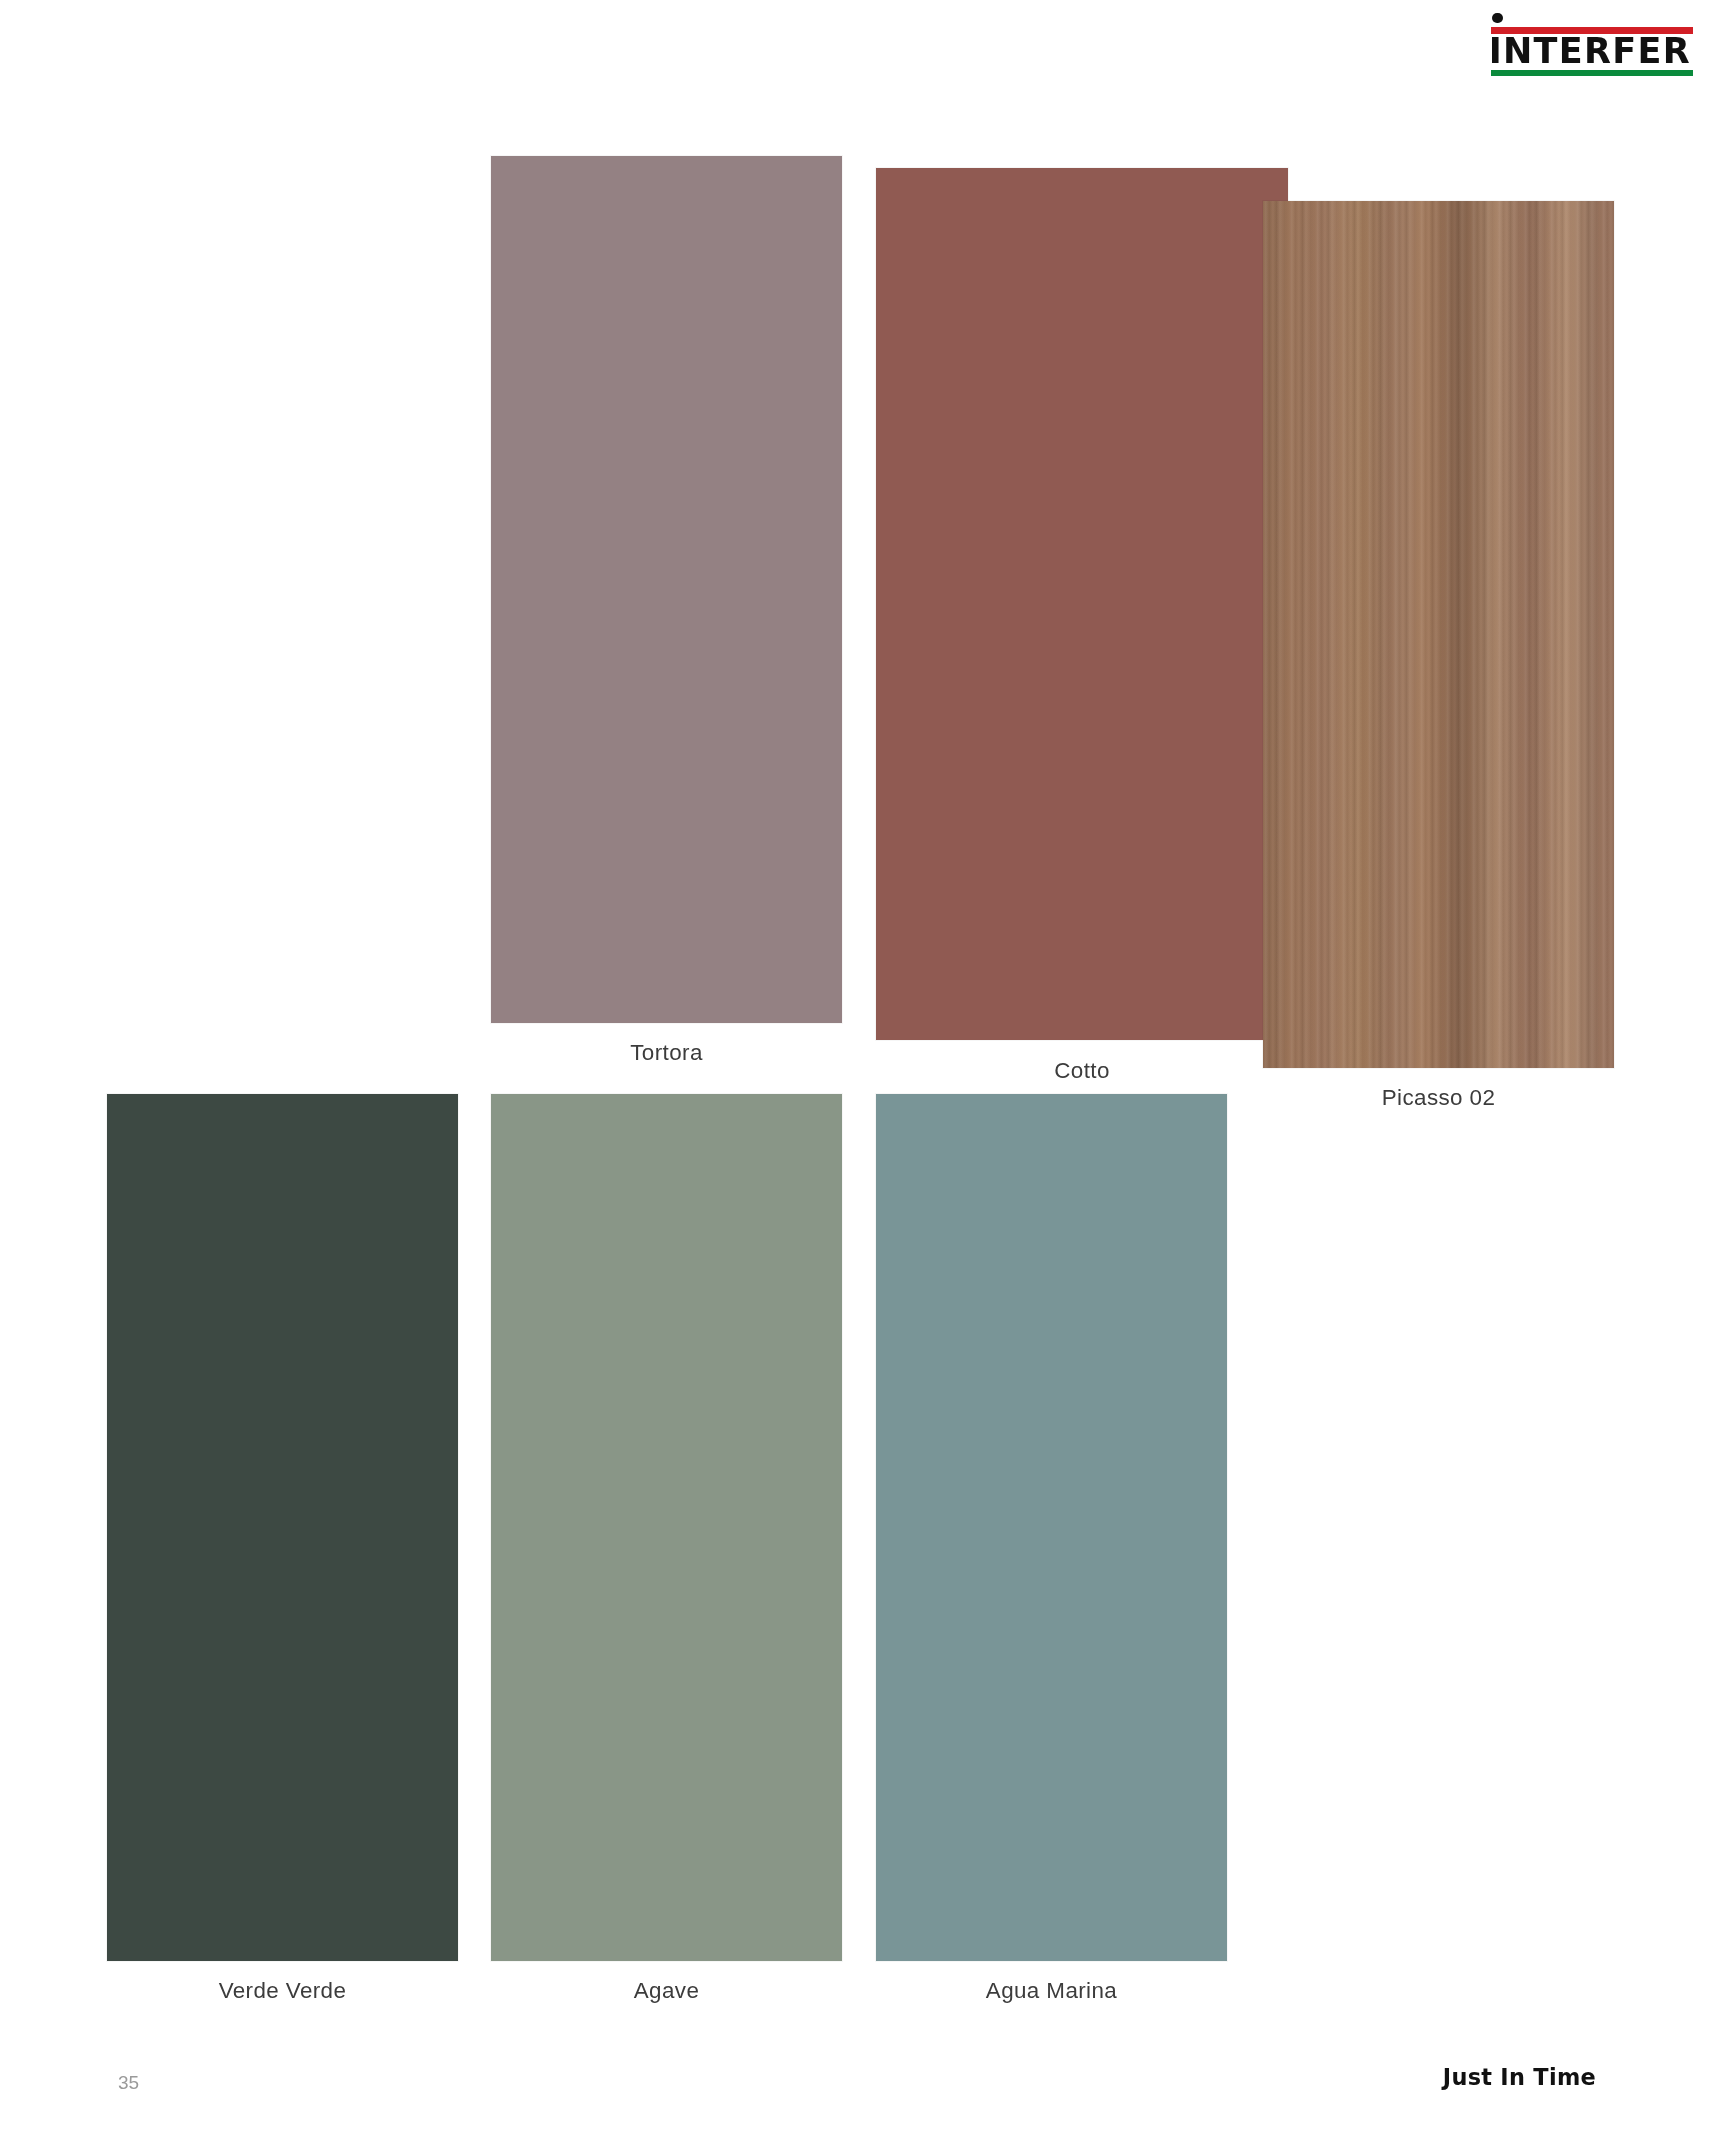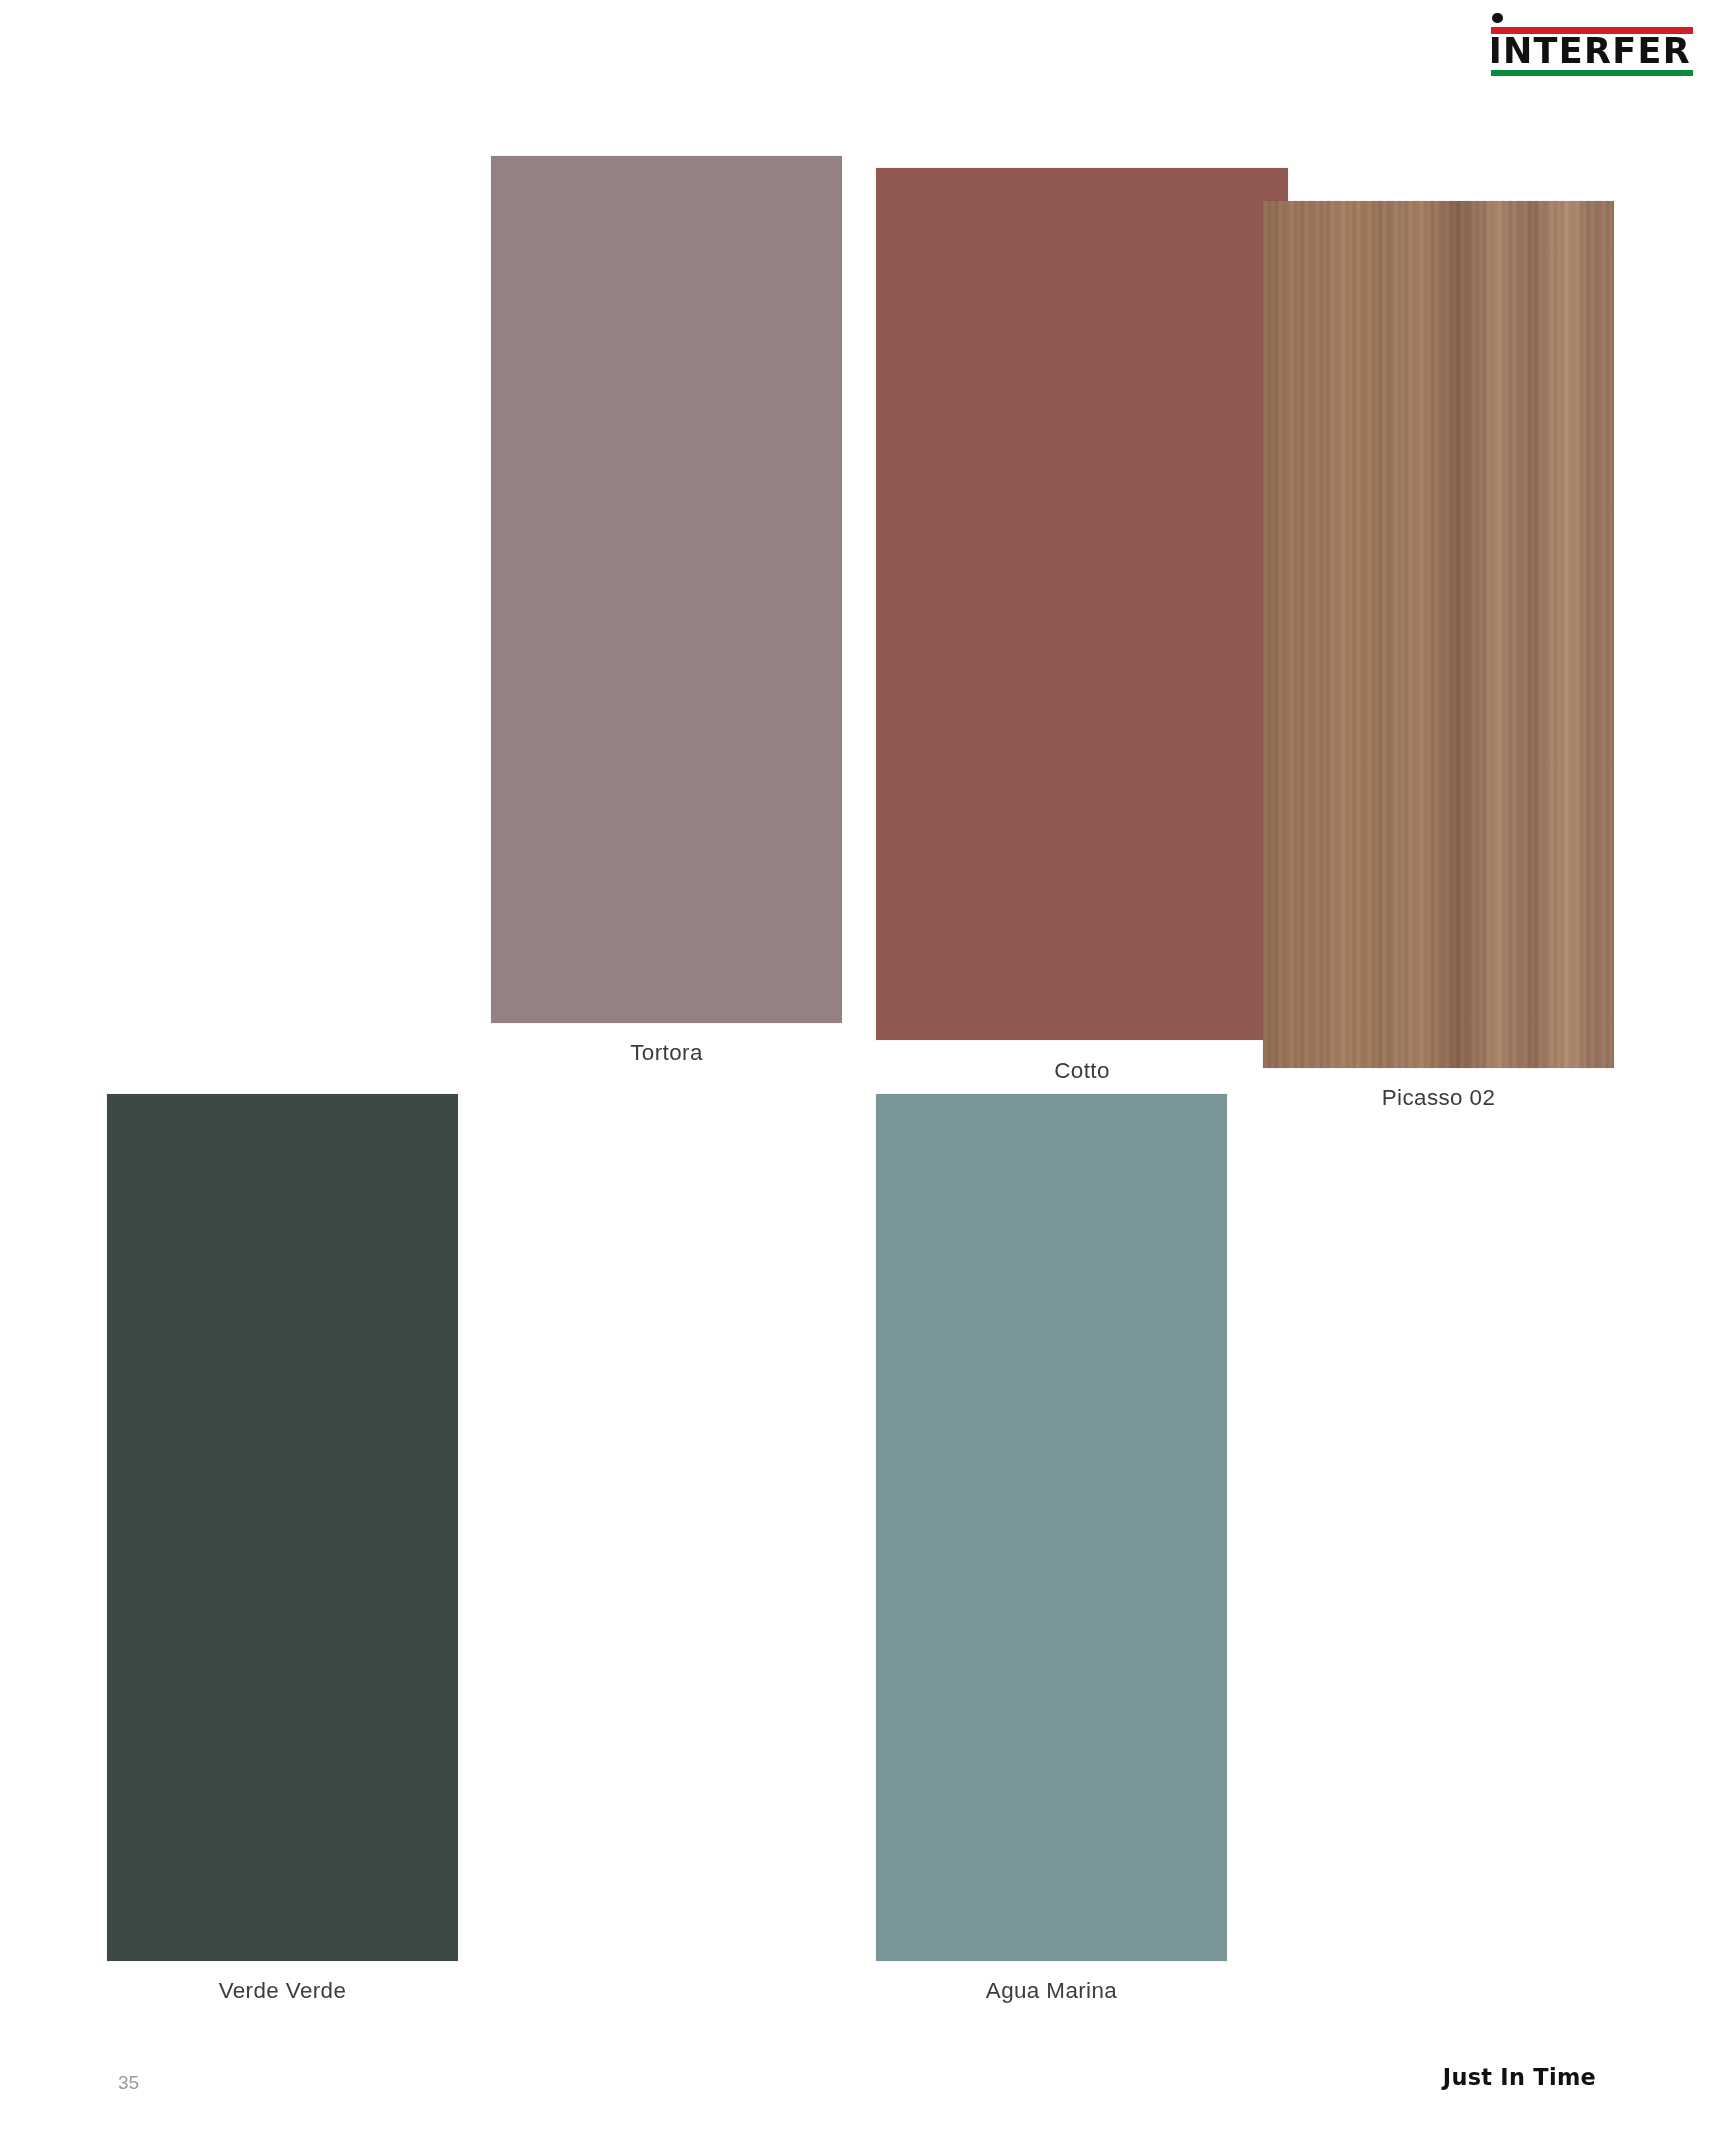--- a/index.html
+++ b/index.html
@@ -181,20 +181,24 @@
         <div class="swatch-label" style="top: 1039px;">Cotto</div>
       </div>
       <div class="swatch-cell" style="left: 1263px; top: 0px; width: 351px; height: 2024px; margin-top: 45px;">
         <div class="swatch-chip wood" style="top: 156px; height: 867px;"></div>
         <div class="swatch-label" style="top: 1039px;">Picasso 02</div>
       </div>
       <div class="swatch-cell" style="left: 107px; top: 0px; width: 351px; height: 2024px;">
         <div class="swatch-chip" style="top: 1094px; height: 867px; background: rgb(61, 73, 67);"></div>
         <div class="swatch-label" style="top: 1977px;">Verde Verde</div>
       </div>
+      <div class="swatch-cell" style="left: 491px; top: 0px; width: 351px; height: 2024px;">
+        <div class="swatch-chip" style="top: 1094px; height: 867px; background: rgb(137, 150, 135);"></div>
+        <div class="swatch-label" style="top: 1977px;">Agave</div>
+      </div>
       <div class="swatch-cell" style="left: 876px; top: 0px; width: 351px; height: 2024px;">
         <div class="swatch-chip" style="top: 1094px; height: 867px; background: rgb(121, 149, 151);"></div>
         <div class="swatch-label" style="top: 1977px;">Agua Marina</div>
       </div>
     </div>
 
   <div class="footer-page-number">35</div>
   <div class="footer-collection">Just In Time</div>
 
 </div>

